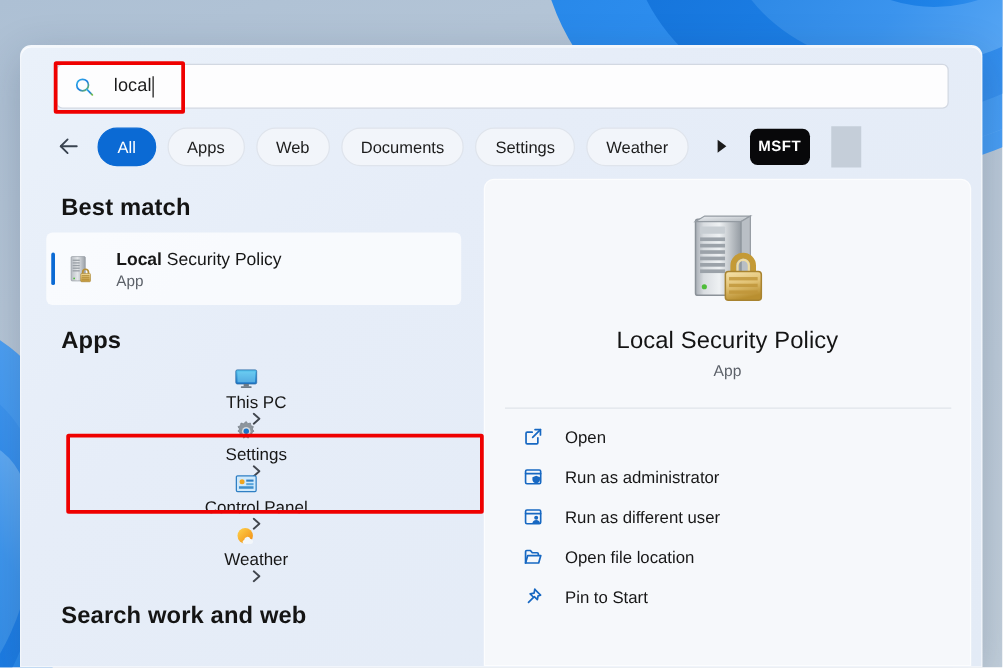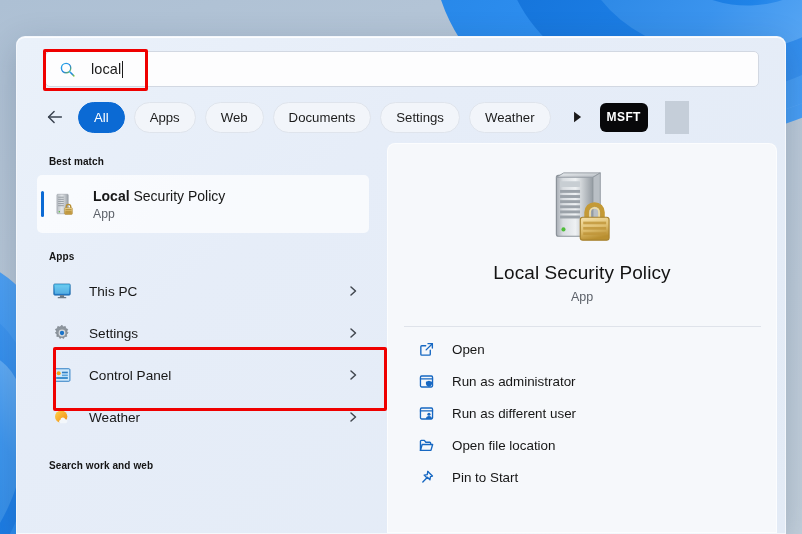--- a/index.html
+++ b/index.html
@@ -217,21 +217,21 @@
     min-height: 0;
   }
   #results-col {
     width: 362px;
     flex: 0 0 auto;
     position: relative;
     padding-top: 8px;
     box-sizing: border-box;
   }
   .section-header {
-    font-size: 10px;
+    font-size: 19px;
     font-weight: bold;
     color: #141414;
     padding: 0 0 0 32px;
     margin: 9px 0 8px 0;
     letter-spacing: 0.1px;
   }
 
   
   #best-match-wrap {
     position: relative;
@@ -298,20 +298,21 @@
   
   .app-row {
     height: 42px;
     margin: 0 10px 0 20px;
     border-radius: 5px;
     display: flex;
     align-items: center;
     padding-left: 14px;
     padding-right: 10px;
     box-sizing: border-box;
+    flex-direction: column;
   }
   .app-row .app-icon {
     width: 22px; height: 22px;
     flex: 0 0 auto;
     margin-right: 16px;
     display: flex;
     align-items: center;
     justify-content: center;
   }
   .app-row .app-label {

